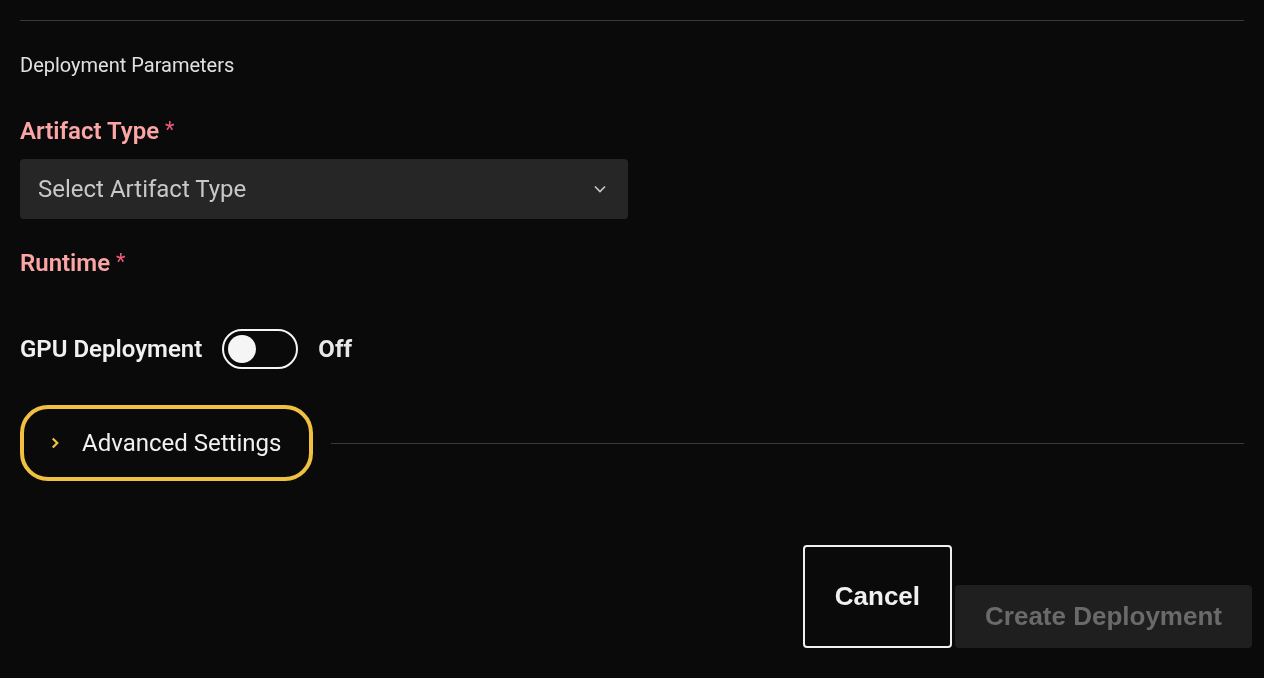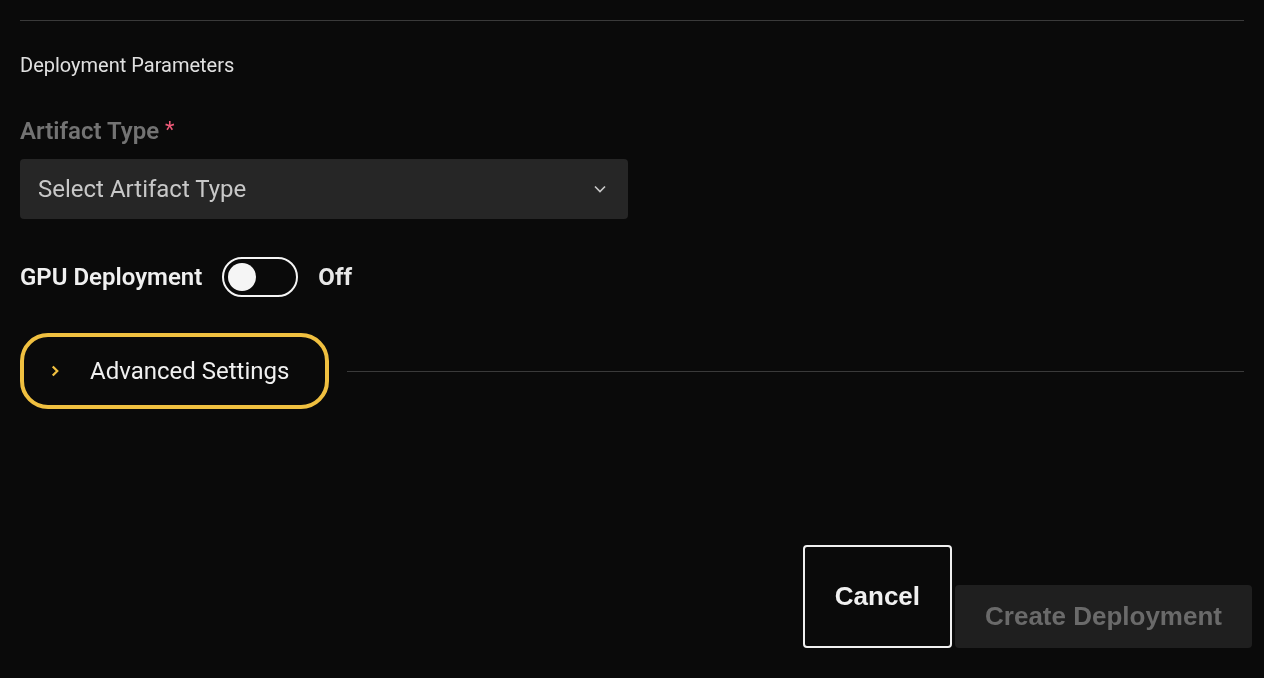--- a/index.html
+++ b/index.html
@@ -29,21 +29,21 @@
       font-weight: 400;
       color: #e0e0e0;
       margin-bottom: 40px;
     }
     .field-group {
       margin-bottom: 30px;
     }
     .field-label {
       font-size: 24px;
       font-weight: 600;
-      color: #737373;
+      color: #fca5a5;
       display: inline-block;
       margin-bottom: 14px;
     }
     .required {
       color: #ef5a78;
       margin-left: 6px;
       font-size: 22px;
       vertical-align: top;
     }
     .select-wrapper {
@@ -109,22 +109,22 @@
       color: #e8e8e8;
       font-weight: 700;
     }
     .advanced-row {
       display: flex;
       align-items: center;
     }
     .advanced-button {
       display: inline-flex;
       align-items: center;
-      gap: 26px;
-      padding: 20px 36px 20px 22px;
+      gap: 18px;
+      padding: 20px 28px 20px 22px;
       border: 4px solid #f0c040;
       border-radius: 28px;
       background: transparent;
       cursor: pointer;
     }
     .advanced-chevron {
       width: 18px;
       height: 18px;
       stroke: #f0c040;
       stroke-width: 3;
@@ -183,20 +183,23 @@
       <div class="select-input">
         <span class="select-placeholder">Select Artifact Type</span>
         <svg class="chevron" viewBox="0 0 24 24">
             <polyline points="6 9 12 15 18 9"></polyline>
           </svg>
       </div>
     </div>
   </div>
 
   <div class="field-group">
+    <div>
+      <span class="field-label">Runtime</span><span class="required">*</span>
+    </div>
   </div>
 
   <div class="toggle-row">
     <span class="toggle-label">GPU Deployment</span>
     <div class="toggle-switch">
       <div class="toggle-knob"></div>
     </div>
     <span class="toggle-state">Off</span>
   </div>
 

